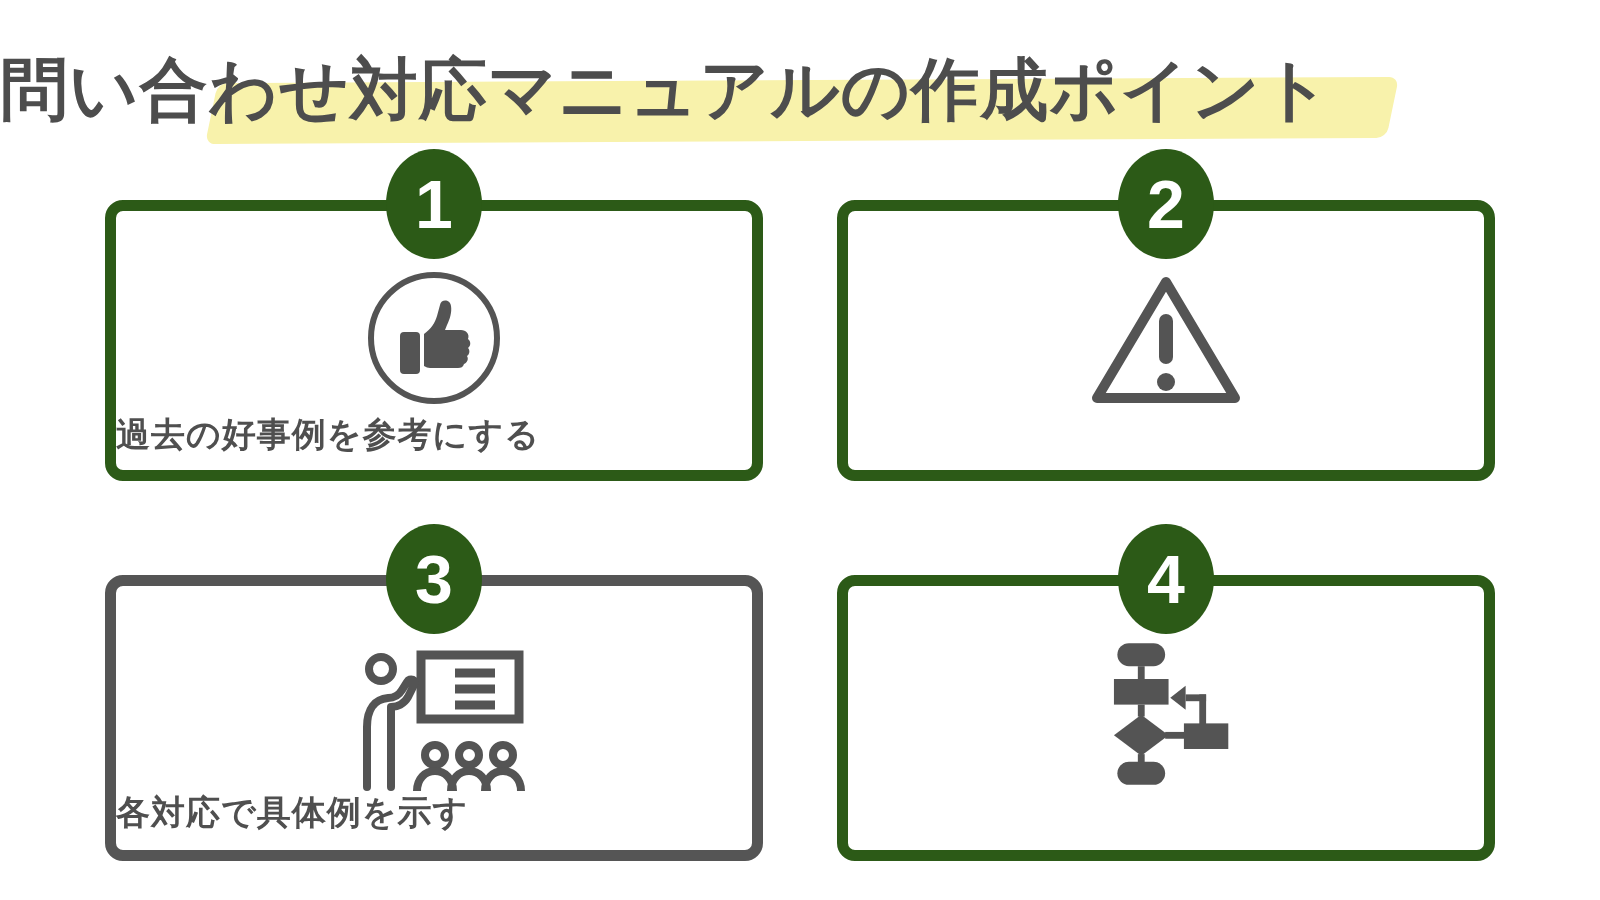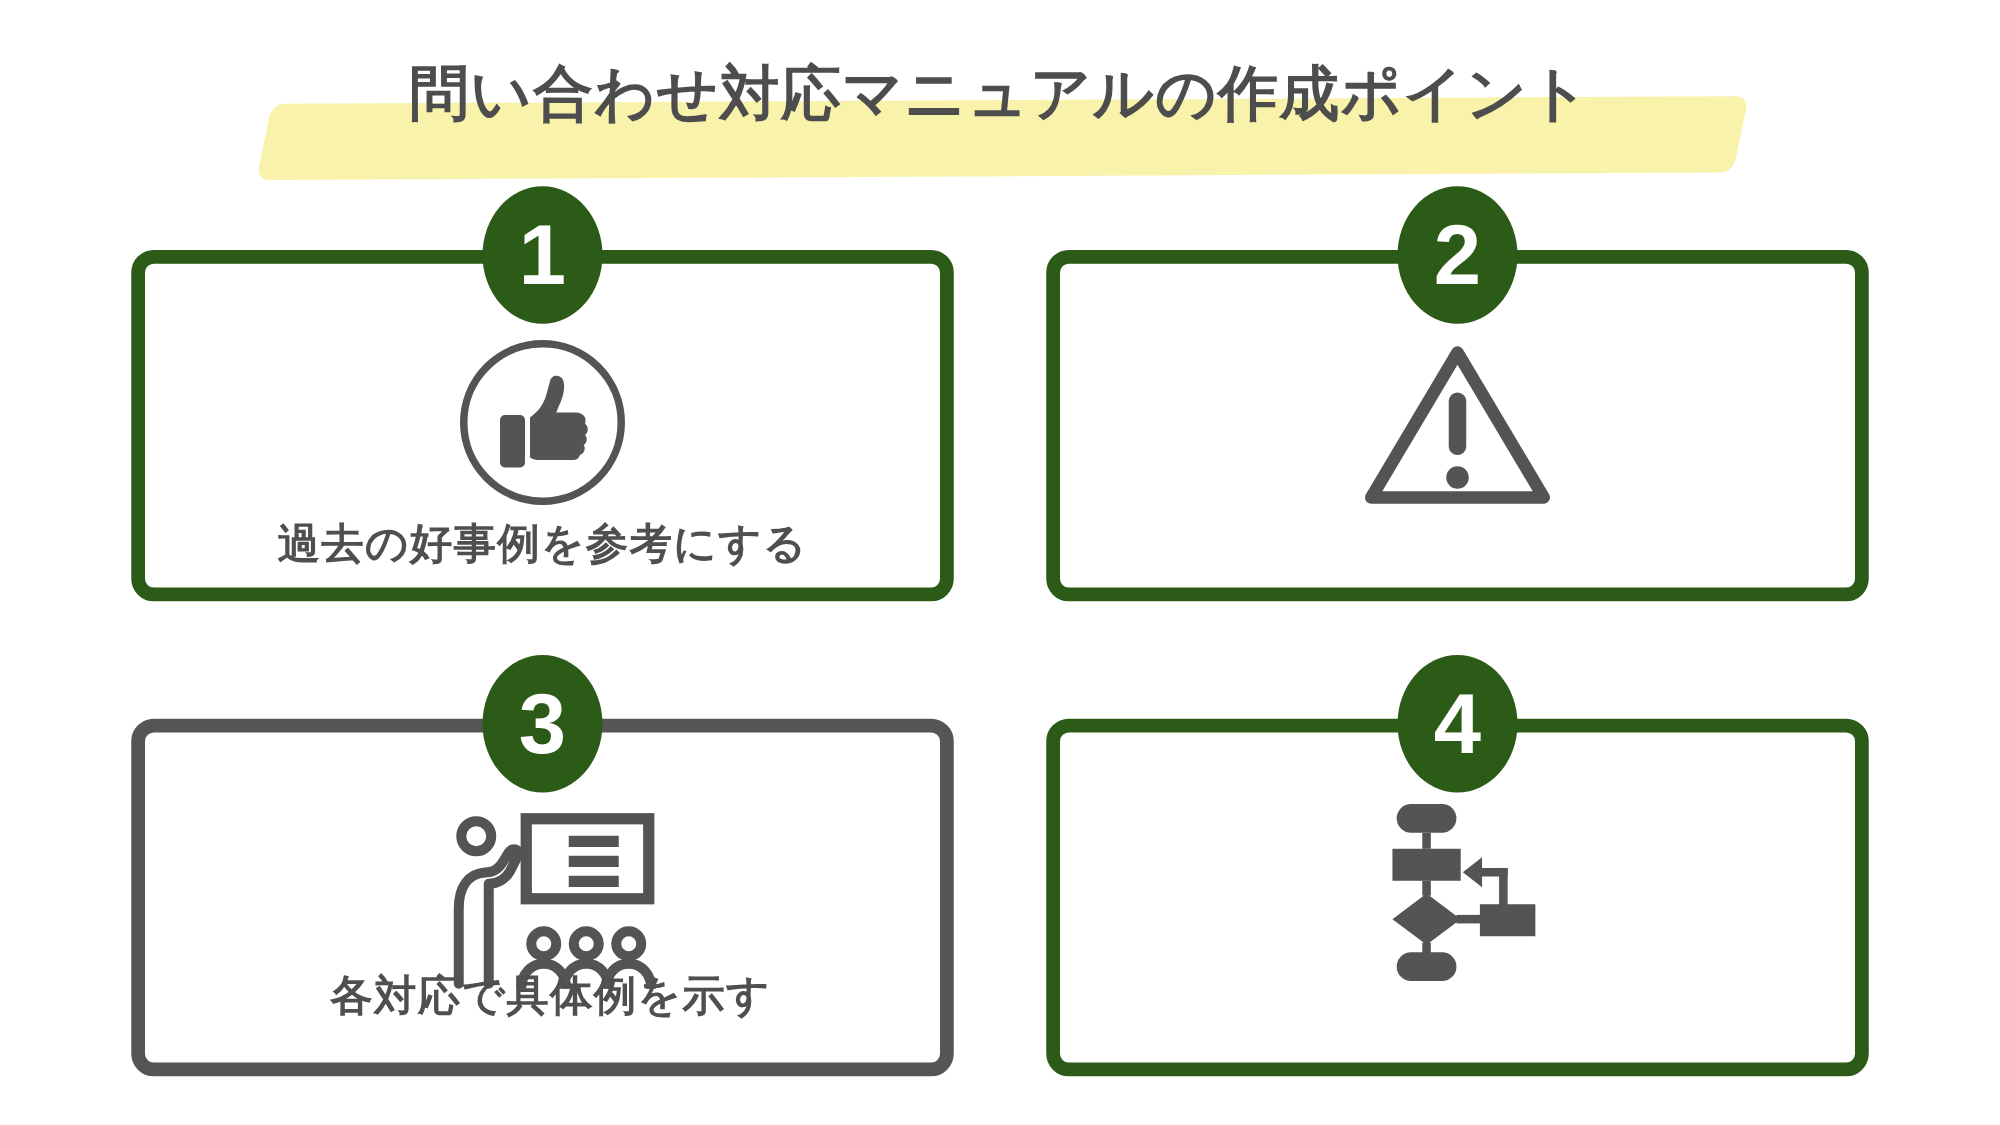--- a/index.html
+++ b/index.html
@@ -23,22 +23,22 @@
 
   
   .title-highlight{
     position:absolute;left:212px;top:80px;width:1180px;height:61px;
     background:var(--highlight);
     transform:skewX(-12deg) rotate(-0.3deg);
     border-radius:10px;
   }
   .page-title{
     position:absolute;left:0;top:44px;width:100%;
-    margin:0;text-align:center;
-    font-size:48px;line-height:1.35;font-weight:bold;
+    margin:0;
+    font-size:68px;line-height:1.35;font-weight:bold;
     color:var(--title-text);letter-spacing:1px;
   }
 
   
   .card{
     position:absolute;background:#fff;
     border:11px solid var(--green);
     border-radius:18px;
   }
   .card.gray{border-color:var(--gray-border);}
@@ -54,24 +54,24 @@
     display:flex;align-items:center;justify-content:center;
     font-size:68px;font-weight:bold;
   }
   .icon-area{
     position:absolute;left:0;top:57px;width:100%;
     display:flex;justify-content:center;
     color:var(--icon-gray);
   }
   .caption{
     position:absolute;left:0;bottom:12px;width:100%;
-    text-align:center;font-size:34px;font-weight:bold;
+    text-align:left;font-size:34px;font-weight:bold;
     color:var(--caption);letter-spacing:1px;
   }
-  .card.row2 .caption{bottom:30px;padding-left:13px;}
+  .card.row2 .caption{bottom:14px;}
 </style>
 </head>
 <body>
 
 <div class="canvas">
 
   <div class="title-highlight"></div>
   <h1 class="page-title">問い合わせ対応マニュアルの作成ポイント</h1>
 
   <div class="card row1" id="card1">

